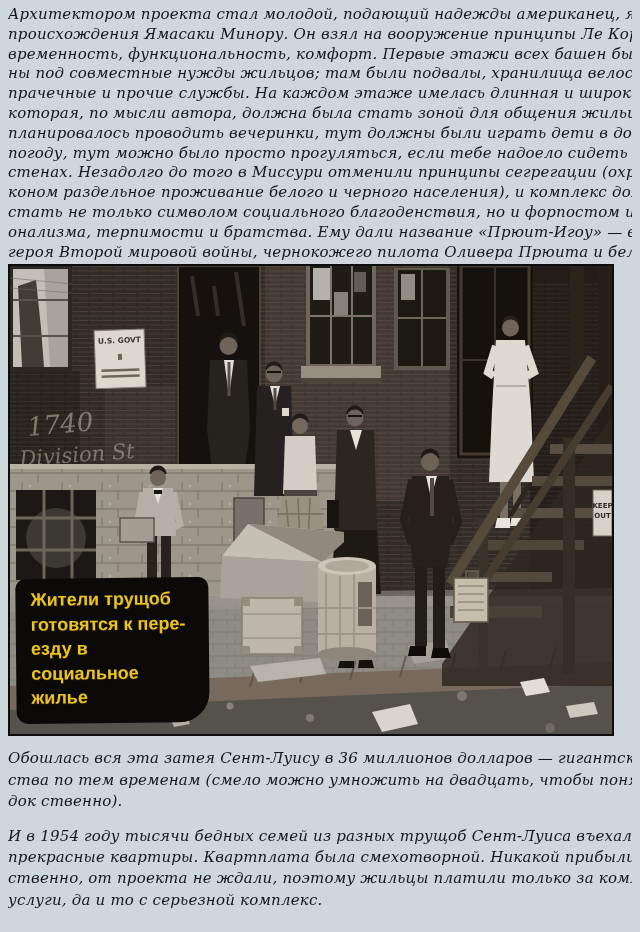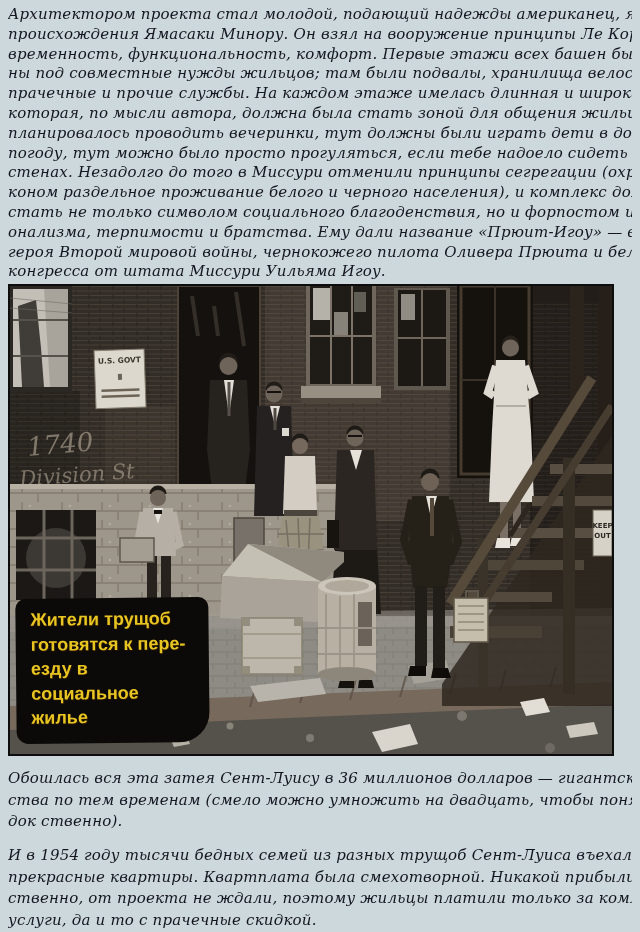--- a/index.html
+++ b/index.html
@@ -45,21 +45,20 @@
     <div class="ln">ны под совместные нужды жильцов; там были подвалы, хранилища велосипедов,</div>
     <div class="ln">прачечные и прочие службы. На каждом этаже имелась длинная и широкая галерея,</div>
     <div class="ln">которая, по мысли автора, должна была стать зоной для общения жильцов. Тут</div>
     <div class="ln">планировалось проводить вечеринки, тут должны были играть дети в дождливую</div>
     <div class="ln">погоду, тут можно было просто прогуляться, если тебе надоело сидеть в четырех</div>
     <div class="ln">стенах. Незадолго до того в Миссури отменили принципы сегрегации (охраняемое за-</div>
     <div class="ln">коном раздельное проживание белого и черного населения), и комплекс должен был</div>
     <div class="ln">стать не только символом социального благоденствия, но и форпостом интернаци-</div>
     <div class="ln">онализма, терпимости и братства. Ему дали название «Прюит-Игоу» — в честь</div>
     <div class="ln">героя Второй мировой войны, чернокожего пилота Оливера Прюита и белого члена</div>
-    <div class="ln last">конгресса от штата Миссури Уильяма Игоу.</div>
   </div>
 
   <div class="photo-wrap">
     <svg viewBox="0 0 602 468" preserveAspectRatio="none" aria-hidden="true">
       <defs>
         <pattern id="brick" width="24" height="9" patternUnits="userSpaceOnUse">
           <rect width="24" height="9" fill="#332d28"></rect>
           <path d="M0 .5h24M0 5h24" stroke="#473e35" stroke-width="1"></path>
           <path d="M7 0v4.5M18 4.5v4.5" stroke="#292420" stroke-width="1"></path>
         </pattern>
@@ -326,16 +325,16 @@
   <div class="para para2">
     <div class="ln">Обошлась вся эта затея Сент-Луису в 36 миллионов долларов — гигантские сред-</div>
     <div class="ln">ства по тем временам (смело можно умножить на двадцать, чтобы понять поря-</div>
     <div class="ln last">док ственно).</div>
   </div>
 
   <div class="para para3">
     <div class="ln">И в 1954 году тысячи бедных семей из разных трущоб Сент-Луиса въехали в новые</div>
     <div class="ln">прекрасные квартиры. Квартплата была смехотворной. Никакой прибыли, есте-</div>
     <div class="ln">ственно, от проекта не ждали, поэтому жильцы платили только за коммунальные</div>
-    <div class="ln last">услуги,  да и то с прачечные скидкой.</div>
+    <div class="ln last">услуги,  да и то с серьезной комплекс.</div>
   </div>
 
 </div>
 
 </body></html>

